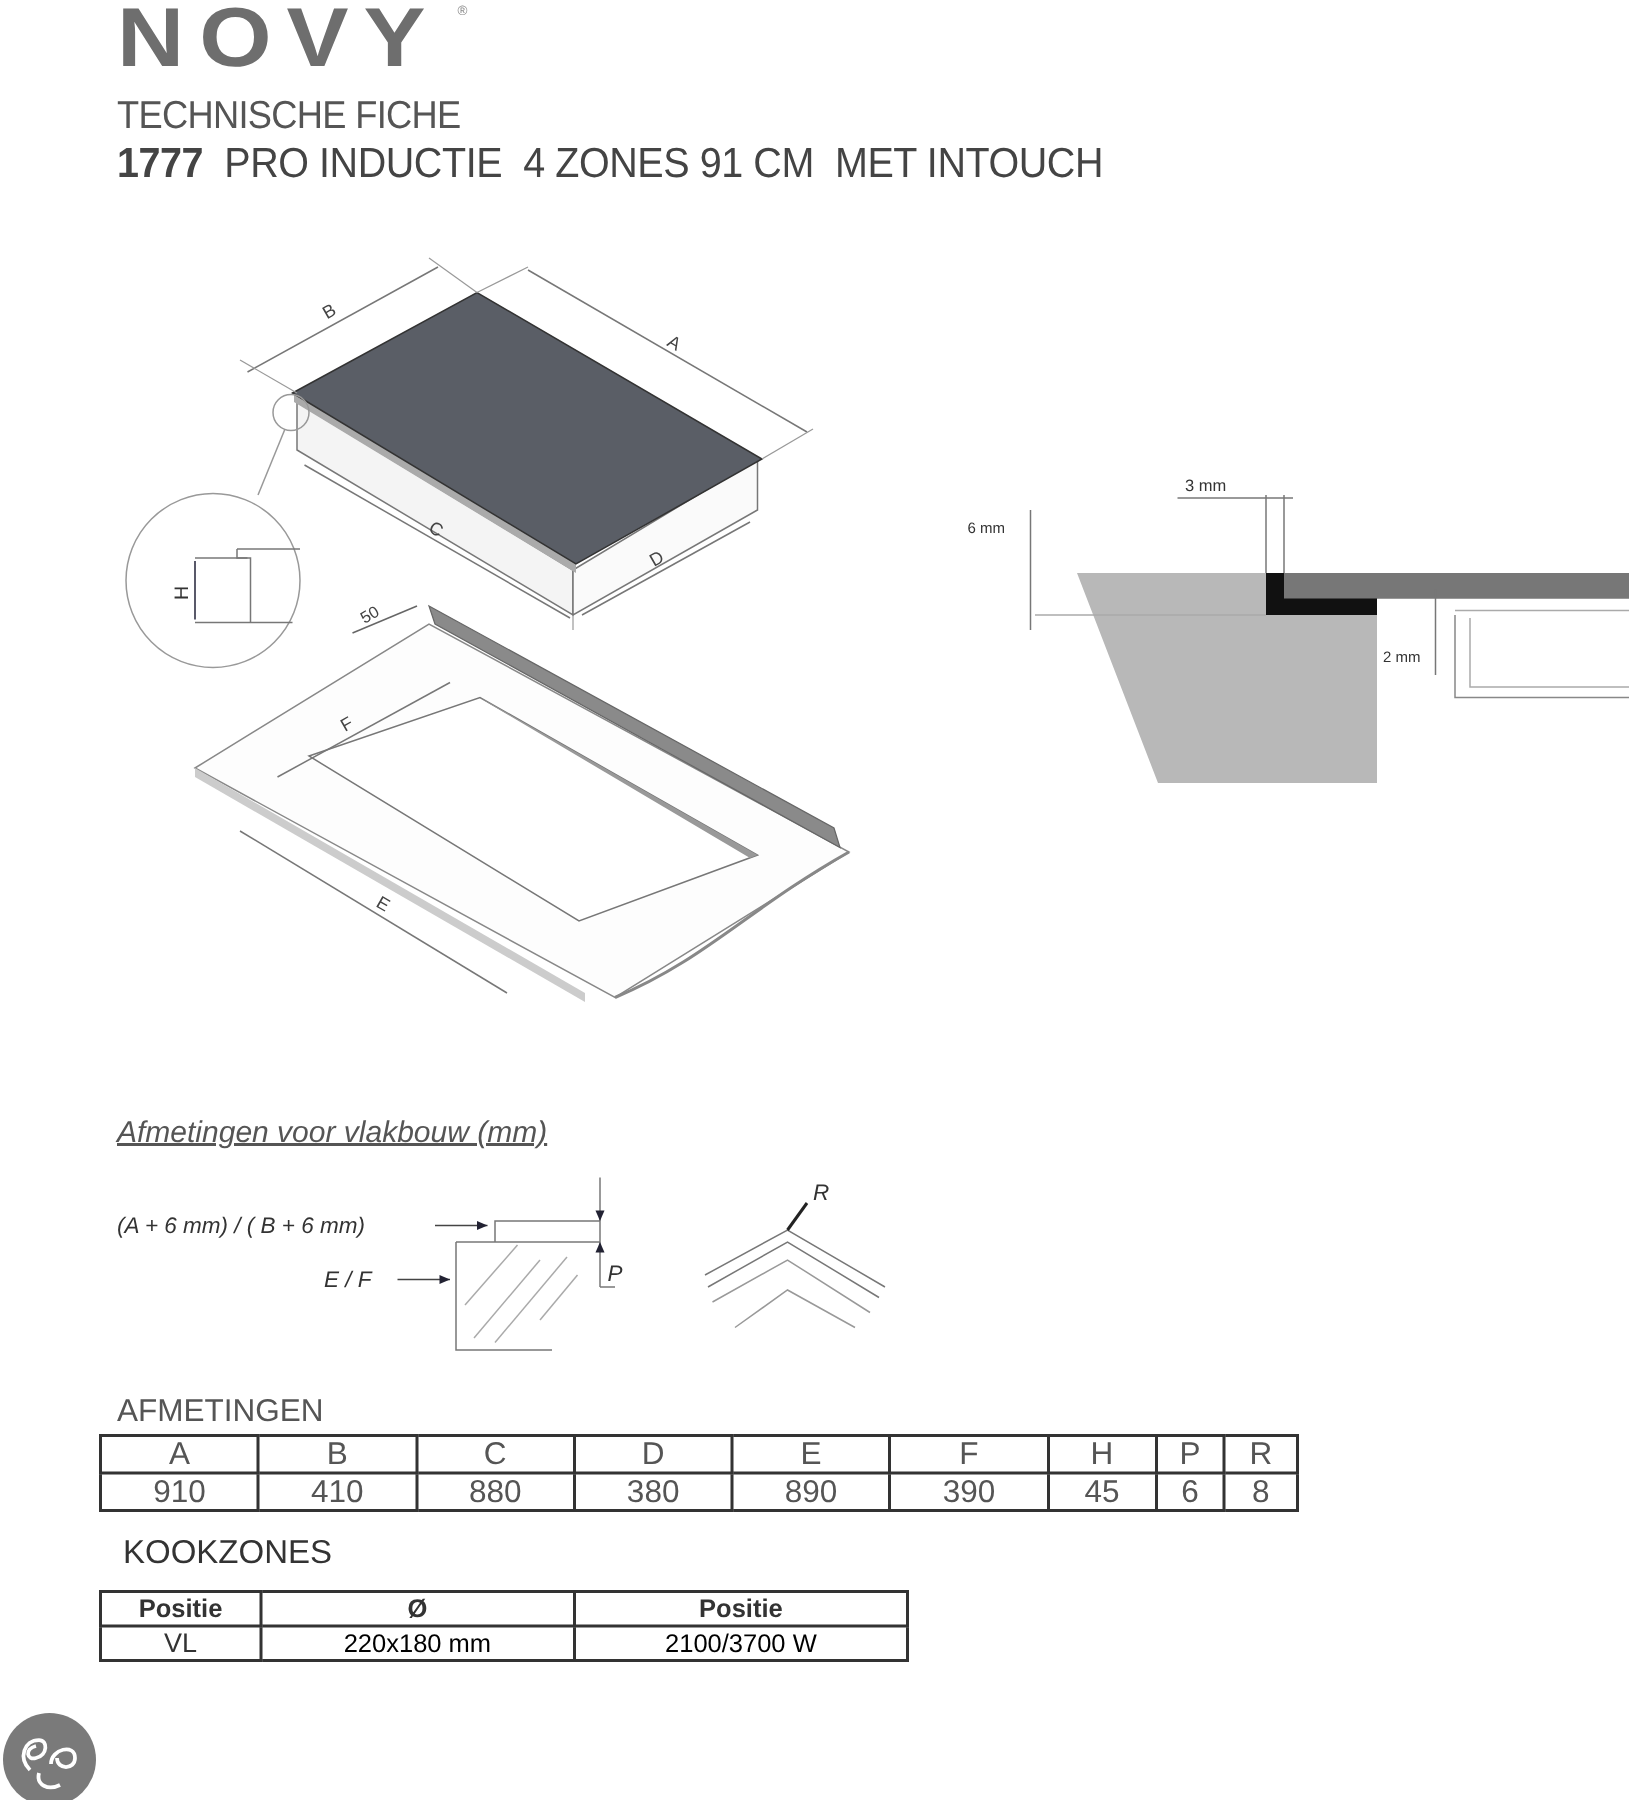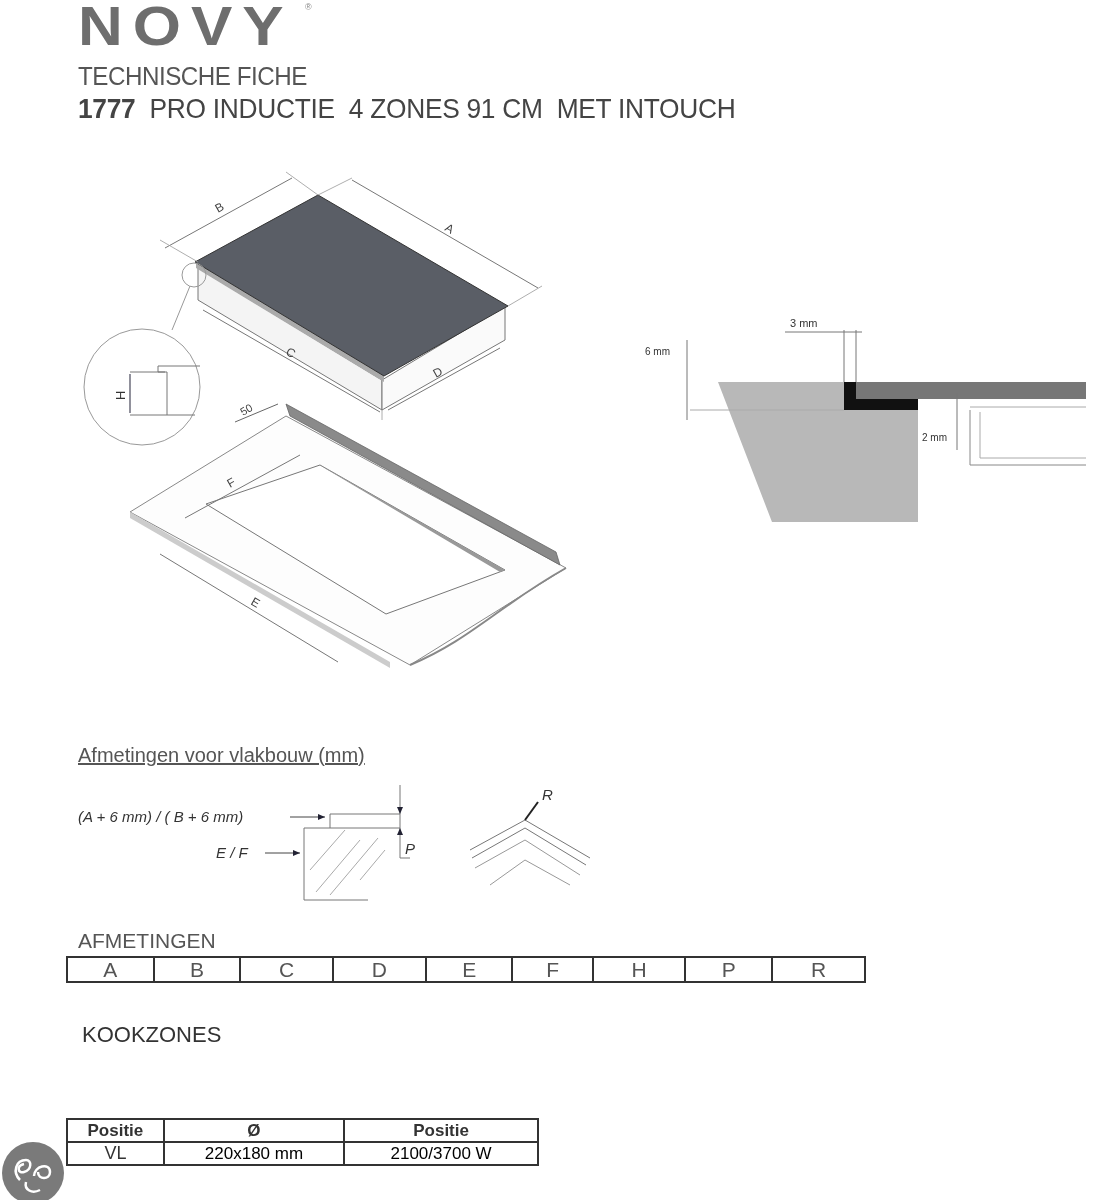--- a/index.html
+++ b/index.html
@@ -4,26 +4,26 @@
 <style>
   html, body { margin: 0; padding: 0; background: #ffffff; }
   body { width: 1093px; height: 1200px; position: relative; overflow: hidden; font-family: "Liberation Sans", sans-serif; color: #333; }
   .abs { position: absolute; }
   .logo { left: 78px; top: 0px; font-family: "Liberation Sans", sans-serif; font-weight: bold; font-size: 62px; letter-spacing: 10px; color: #6e6e6e; line-height: 58px; transform: scaleY(0.9); transform-origin: top left; }
   .logo-reg { left: 305px; top: 2px; font-size: 9px; color: #888; }
   .subtitle { left: 78px; top: 61px; font-size: 26px; color: #555; letter-spacing: -0.5px; transform: scaleX(0.93); transform-origin: left; }
   .title { left: 78px; top: 93px; font-size: 28px; color: #444; letter-spacing: -0.3px; white-space: pre; transform: scaleX(0.94); transform-origin: left; }
   .title .num { font-weight: bold; }
   svg text { font-family: "Liberation Sans", sans-serif; }
-  .vlak-label { left: 78px; top: 744px; font-size: 20px; color: #555; text-decoration: underline; }
+  .vlak-label { left: 78px; top: 744px; font-size: 20px; color: #555; text-decoration: underline; font-style: italic; }
   .afm-label { left: 78px; top: 929px; font-size: 21px; color: #555; }
   table.afm { position: absolute; left: 66px; top: 956px; border-collapse: collapse; width: 800px; }
   table.afm td { border: 2px solid #333; text-align: center; font-size: 21px; color: #555; height: 23px; padding: 0; line-height: 23px; }
   .kook-label { left: 82px; top: 1022px; font-size: 22px; color: #333; }
-  table.kook { position: absolute; left: 66px; top: 1118px; border-collapse: collapse; width: 473px; }
+  table.kook { position: absolute; left: 66px; top: 1060px; border-collapse: collapse; width: 540px; }
   table.kook td, table.kook th { border: 2px solid #333; text-align: center; font-size: 17px; color: #000000; height: 21px; padding: 0; line-height: 21px; }
   table.kook th { font-weight: bold; color: #333; }
   table.kook td.pos { font-weight: normal; color: #333; font-size: 18px; }
   .watermark { left: 2px; top: 1142px; width: 62px; height: 62px; border-radius: 50%; background: #7a7a7a; }
 </style>
 </head>
 <body>
 
 <div class="abs logo">NOVY</div>
 <div class="abs logo-reg">®</div>
@@ -151,20 +151,31 @@
     <td>A</td>
     <td>B</td>
     <td>C</td>
     <td>D</td>
     <td>E</td>
     <td>F</td>
     <td>H</td>
     <td>P</td>
     <td>R</td>
   </tr>
+  <tr>
+    <td>910</td>
+    <td>410</td>
+    <td>880</td>
+    <td>380</td>
+    <td>890</td>
+    <td>390</td>
+    <td>45</td>
+    <td>6</td>
+    <td>8</td>
+  </tr>
 </tbody>
   </table>
 
 <div class="abs kook-label">KOOKZONES</div>
 <table class="kook">
   <colgroup>
       <col style="width:107px">
       <col style="width:210px">
       <col style="width:223px">
     </colgroup>

